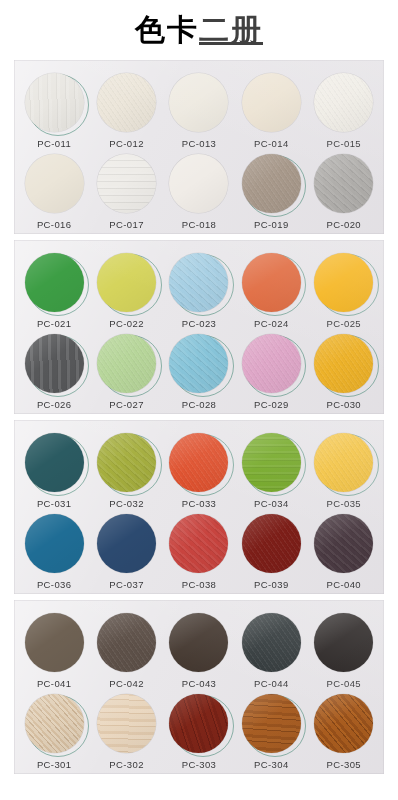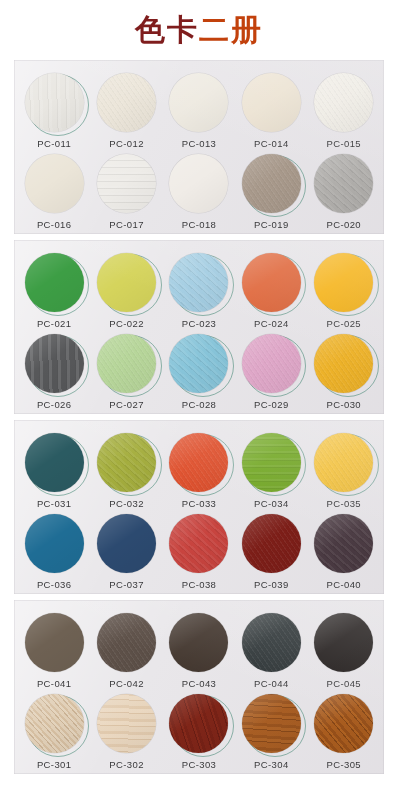--- a/index.html
+++ b/index.html
@@ -24,22 +24,22 @@
     background: #ffffff;
     user-select: none;
   }
   .title-text {
     font-size: 30px;
     font-weight: 700;
     letter-spacing: 2px;
     line-height: 1;
     font-family: "DejaVu Sans", "Liberation Sans", sans-serif;
   }
-  .title-a { color: #7f1d1d; }
-  .title-b { color: #c2410c; }
+  .title-a { color: #000000; }
+  .title-b { color: #404040; text-decoration: underline; }
 
   
   .board {
     padding: 0 14px 14px 14px;
     display: flex;
     flex-direction: column;
     gap: 6px;
     background: #ffffff;
   }
   .panel {

